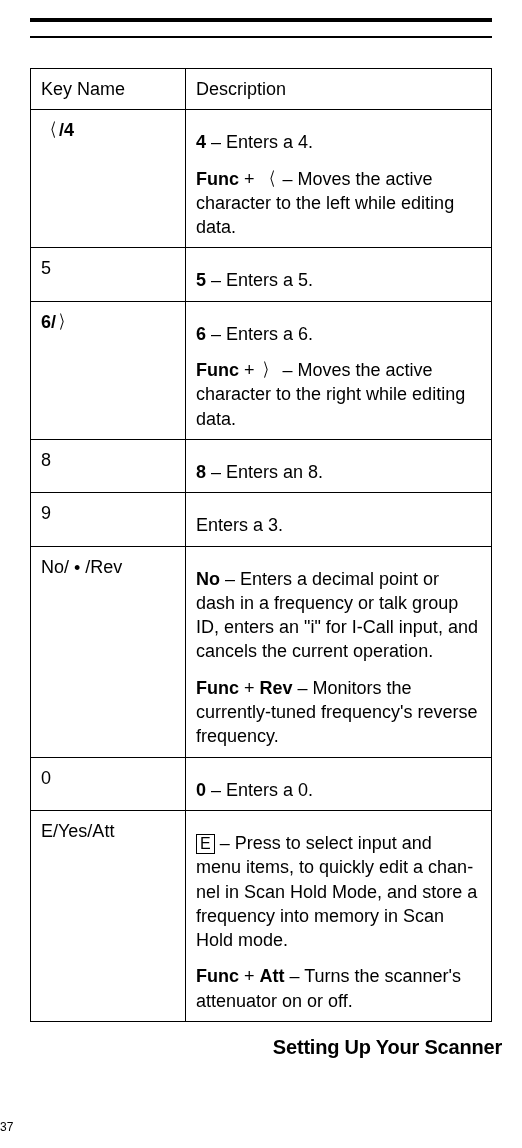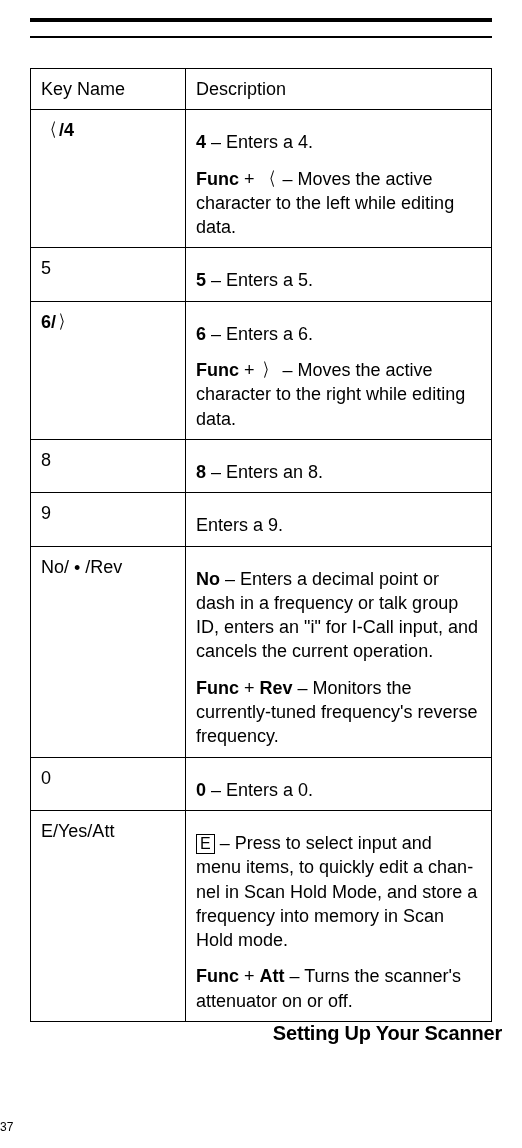--- a/index.html
+++ b/index.html
@@ -11,21 +11,21 @@
   table.main { width: 100%; border-collapse: collapse; margin-top: 30px; table-layout: fixed; }
   table.main th, table.main td { border: 1px solid #000; padding: 8px 10px; vertical-align: top; font-size: 18px; line-height: 1.35; text-align: left; font-weight: normal; }
   table.main th { font-weight: normal; }
   col.key { width: 155px; }
   .desc p { margin: 12px 0 10px 0; }
   .desc p:last-child { margin-bottom: 0; }
   b { font-weight: bold; }
   .chev { display: inline-block; font-family: Arial; font-weight: bold; transform: scaleX(0.7); }
   .dot { display: inline-block; vertical-align: middle; }
   .ebox { display: inline-block; border: 1px solid #000; padding: 0 3px; font-size: 16px; line-height: 1.1; font-family: Arial; }
-  .section-title { text-align: right; font-weight: bold; font-size: 20px; letter-spacing: -0.2px; margin-right: -10px;}
+  .section-title { text-align: right; font-weight: bold; font-size: 20px; margin-top: 14px; letter-spacing: -0.2px; margin-right: -10px;}
   .page-num { position: absolute; bottom: 14px; left: 0; width: 522px; text-align: left; font-size: 12px; }
 </style>
 </head>
 <body>
 
 <div class="page">
   <div class="top-rules">
     <div class="rule-thick"></div>
     <div class="rule-thin"></div>
   </div>
@@ -64,21 +64,21 @@
         </tr>
         <tr>
           <td><span>8</span></td>
           <td class="desc">
             <p><b>8</b> – Enters an 8.</p>
           </td>
         </tr>
         <tr>
           <td><span>9</span></td>
           <td class="desc">
-            <p>Enters a 9.</p>
+            <p>Enters a 3.</p>
           </td>
         </tr>
         <tr>
           <td>No/ <span class="dot">•</span> /Rev</td>
           <td class="desc">
             <p><b>No</b> – Enters a decimal point or dash in a frequency or talk group ID, enters an "i" for I-Call input, and cancels the current operation.</p>
             <p><b>Func</b> + <b>Rev</b> – Monitors the currently-tuned frequency's reverse frequency.</p>
           </td>
         </tr>
         <tr>

